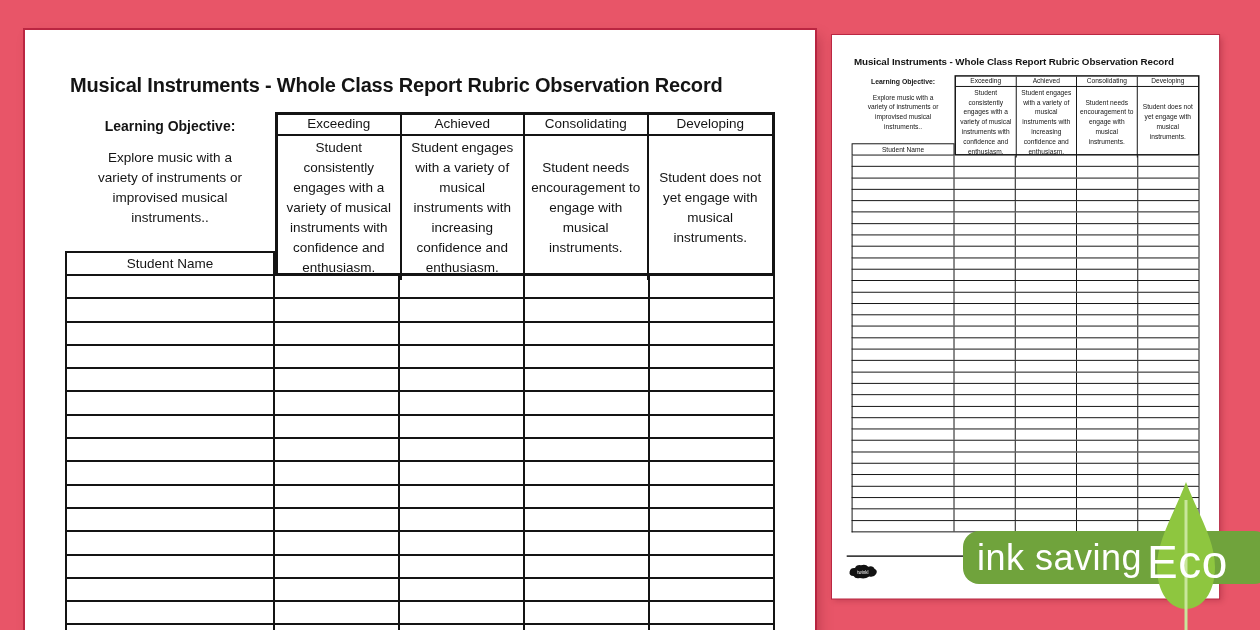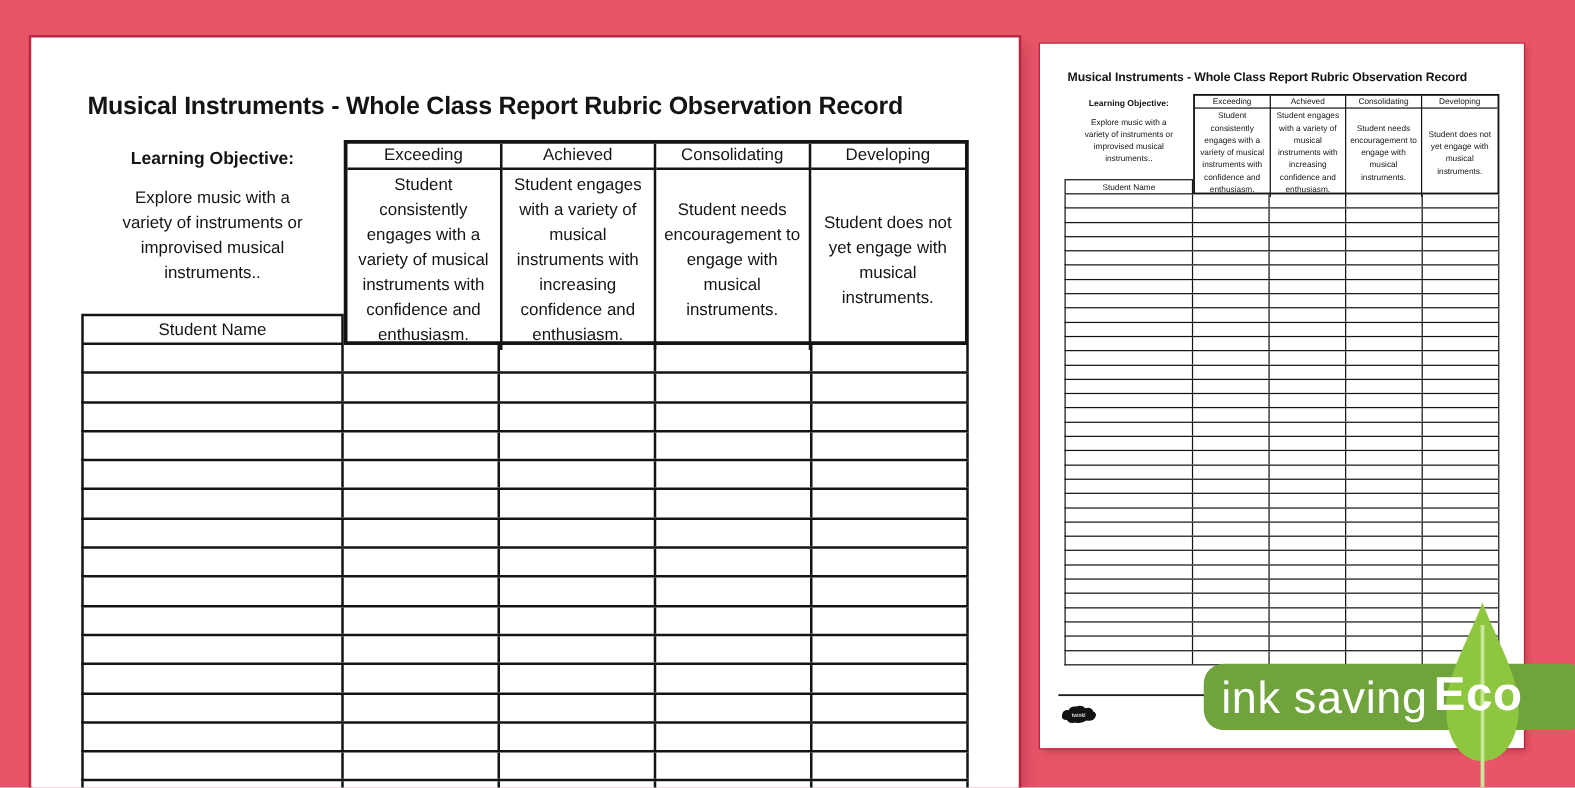--- a/index.html
+++ b/index.html
@@ -77,21 +77,21 @@
     position:absolute; left:963px; top:531px; width:307px; height:53px;
     background:#70a33c; border-radius:16px; z-index:10;
     display:flex; align-items:center;
   }
   .ink-label {
     padding-left:14px; color:#ffffff; font-size:36px; letter-spacing:0.5px;
   }
   .eco-leaf { position:absolute; left:1150px; top:480px; z-index:11; }
   .eco-label {
     position:absolute; left:1147px; top:535px; z-index:12;
-    color:#ffffff; font-size:38px; font-weight:700; letter-spacing:0.5px;
+    color:#ffffff; font-size:46px; font-weight:400; letter-spacing:0.5px;
   }
 </style>
 </head>
 <body>
 
 <div class="mount-large">
   <div class="sheet">
     <div class="sheet-title">Musical Instruments - Whole Class Report Rubric Observation Record</div>
 
     <div class="lo-label">Learning Objective:</div>

